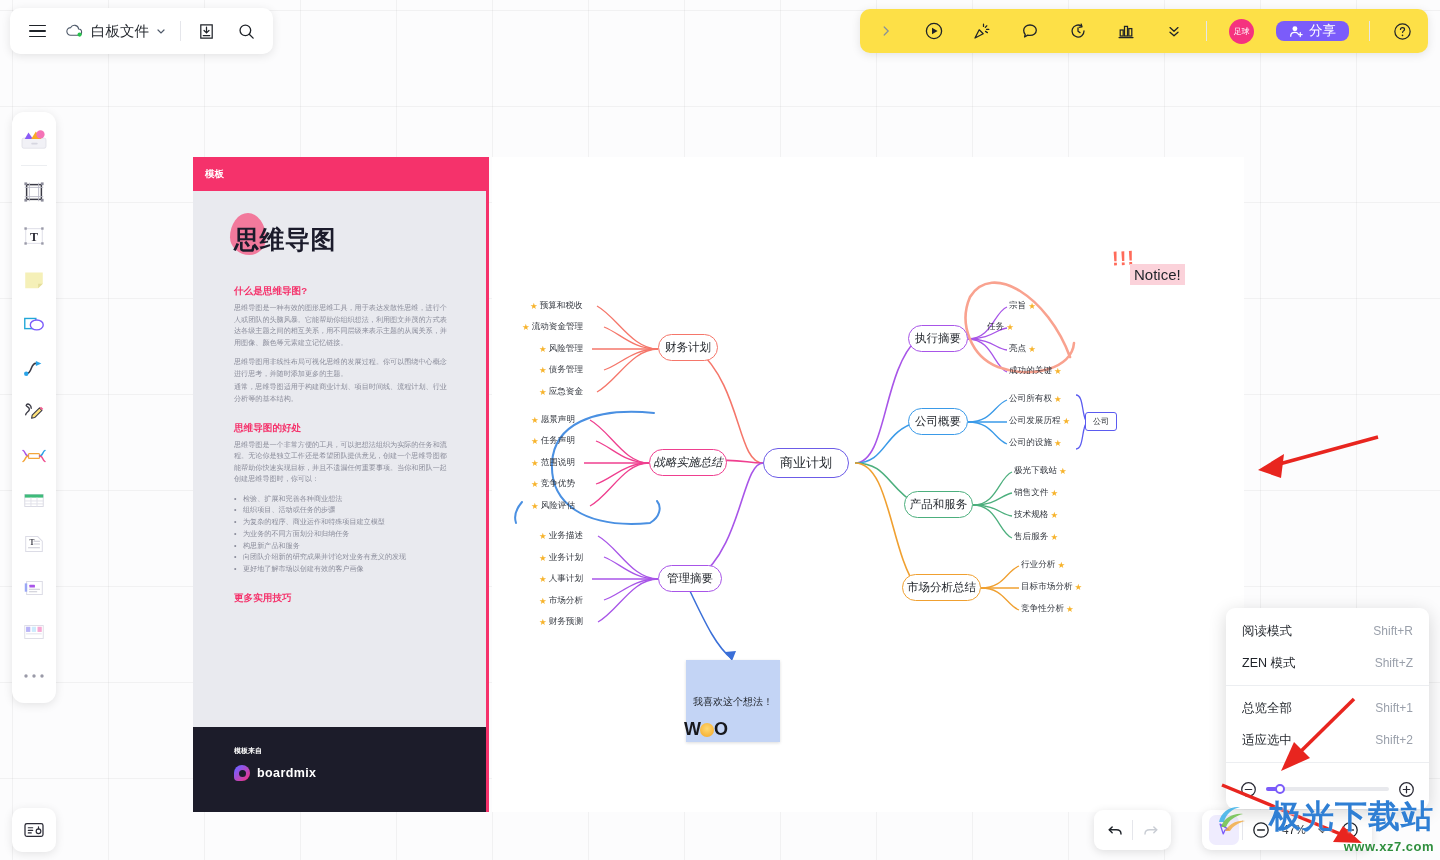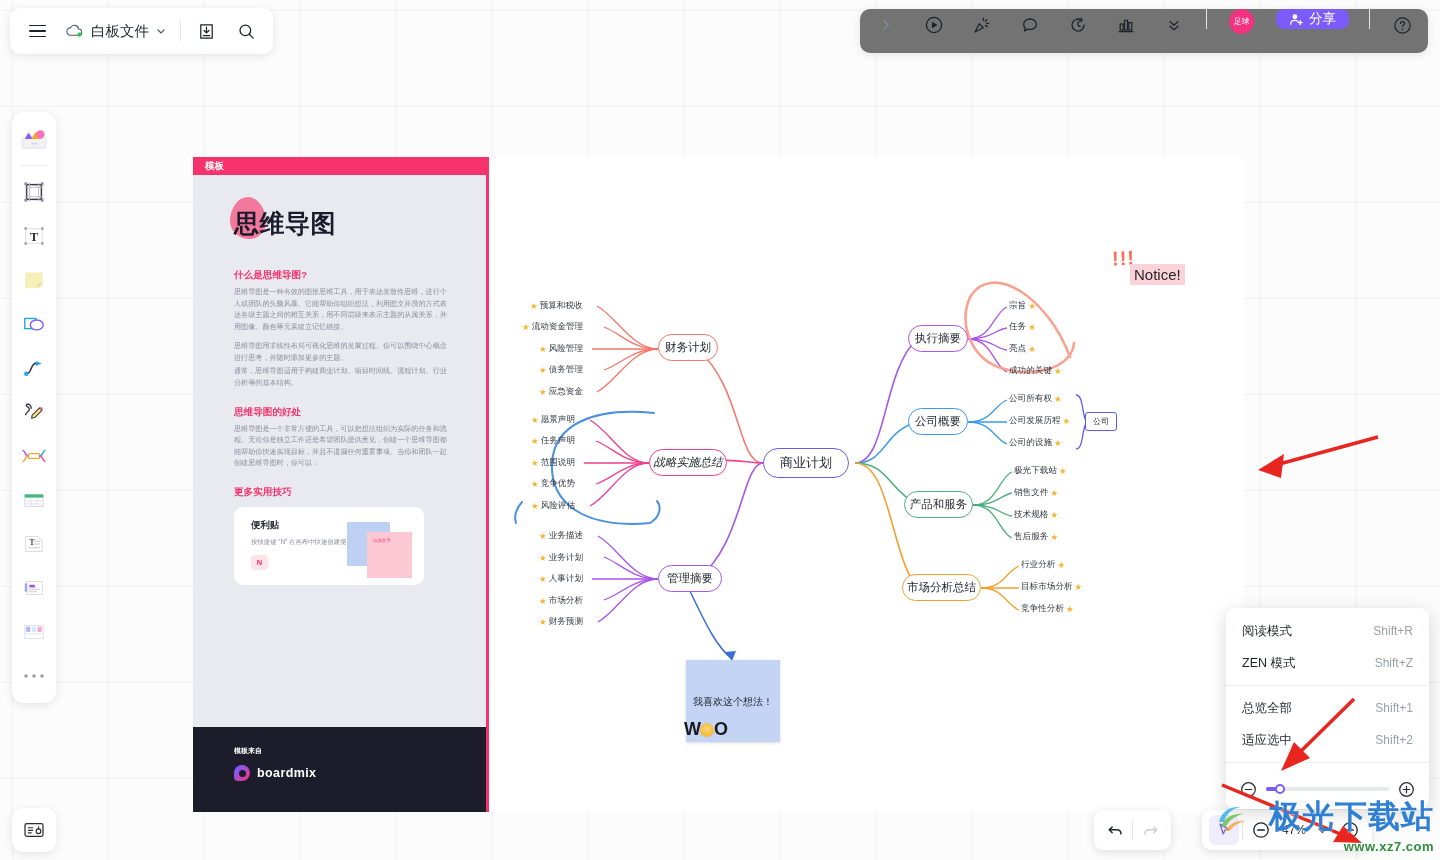--- a/index.html
+++ b/index.html
@@ -34,22 +34,22 @@
   .file-name .txt { font-size: 14.5px; color: #1f2329; }
   .divider-v { width: 1px; height: 20px; background: #e5e6eb; }
 
   .hamburger { width: 17px; height: 13px; position: relative; }
   .hamburger i { position: absolute; left: 0; width: 17px; height: 1.7px; background: #1f2329; border-radius: 2px; }
   .hamburger i:nth-child(1){ top: 0; } .hamburger i:nth-child(2){ top: 5.6px; } .hamburger i:nth-child(3){ top: 11.2px; }
 
   
   .tr-bar {
     position: absolute; right: 12px; top: 9px; height: 44px;
-    display: flex; gap: 16px;
-    background: #737373; border-radius: 10px;
+    display: flex; align-items: center; gap: 16px;
+    background: #fde047; border-radius: 10px;
     box-shadow: 0 2px 10px rgba(0,0,0,.10);
     padding: 0 10px; z-index: 40;
   }
   .tr-bar .ic { width: 32px; height: 32px; display:flex; align-items:center; justify-content:center; border-radius: 6px; cursor:pointer; }
   .avatar-pink {
     width: 25px; height: 25px; border-radius: 50%;
     background: #f5327f; color: #fff; font-size: 8px;
     display:flex; align-items:center; justify-content:center;
     margin: 0 6px; cursor: pointer; letter-spacing: -.3px;
   }
@@ -74,21 +74,21 @@
     background: #fff; border-radius: 10px; box-shadow: 0 2px 10px rgba(0,0,0,.10);
     display:flex; align-items:center; justify-content:center; cursor:pointer; z-index: 35;
   }
 
   
   .doc {
     position: absolute; left: 193px; top: 157px; width: 296px; height: 655px;
     background: #e9eaef; border-right: 3px solid #f5326b;
     overflow: hidden;
   }
-  .doc-head { height: 18px; background: #f5326b; display: flex; align-items: center; padding-left: 12px; text-align: center; }
+  .doc-head { height: 34px; background: #f5326b; display: flex; align-items: center; padding-left: 12px; text-align: center; }
   .doc-head span { color: #fff; font-size: 9.5px; font-weight: bold; }
   .doc-body { padding: 22px 38px 0 41px; position: relative; }
   .doc-title-wrap { position: relative; height: 54px; margin-bottom: 18px; }
   .blob {
     position: absolute; left: -4px; top: 0; width: 36px; height: 42px;
     background: #f2799c; border-radius: 50% 50% 46% 54% / 58% 60% 40% 42%;
   }
   .doc-title { position: relative; font-size: 25px; font-weight: bold; color: #1b1b2b; letter-spacing: .5px; padding-top: 10px; }
   .doc-h { color: #f5326b; font-size: 9.6px; font-weight: bold; margin-bottom: 5px; }
   .doc-p { color: #8b8d9b; font-size: 7.1px; line-height: 1.63; margin-bottom: 8px; }
@@ -207,31 +207,31 @@
       <div class="doc-title">思维导图</div>
     </div>
 
     <div class="doc-h">什么是思维导图?</div>
     <div class="doc-p">思维导图是一种有效的图形思维工具，用于表达发散性思维，进行个人或团队的头脑风暴。它能帮助你组织想法，利用图文并茂的方式表达各级主题之间的相互关系，用不同层级来表示主题的从属关系，并用图像、颜色等元素建立记忆链接。</div>
     <div class="doc-p">思维导图用非线性布局可视化思维的发展过程。你可以围绕中心概念进行思考，并随时添加更多的主题。</div>
     <div class="doc-p" style="margin-top:-6px">通常，思维导图适用于构建商业计划、项目时间线、流程计划、行业分析等的基本结构。</div>
 
     <div class="doc-h sec-gap">思维导图的好处</div>
     <div class="doc-p">思维导图是一个非常方便的工具，可以把想法组织为实际的任务和流程。无论你是独立工作还是希望团队提供意见，创建一个思维导图都能帮助你快速实现目标，并且不遗漏任何重要事项。当你和团队一起创建思维导图时，你可以：</div>
+    <ul class="doc-ul">
+      <li>检验、扩展和完善各种商业想法</li>
+      <li>组织项目、活动或任务的步骤</li>
+      <li>为复杂的程序、商业运作和特殊项目建立模型</li>
+      <li>为业务的不同方面划分和归纳任务</li>
+      <li>构思新产品和服务</li>
+      <li>向团队介绍新的研究成果并讨论对业务有意义的发现</li>
+      <li>更好地了解市场以创建有效的客户画像</li>
+    </ul>
 
     <div class="doc-h sec-gap">更多实用技巧</div>
-    <div class="tip-card">
-      <div class="tip-title">便利贴</div>
-      <div class="tip-p">按快捷键 “N” 在画布中快速创建便利贴</div>
-      <div class="key-n">N</div>
-      <div class="note-blue"></div>
-      <div class="note-pink">
-        <span>添加文字</span>
-      </div>
-    </div>
   </div>
 
   <div class="doc-foot">
     <div class="from">模板来自</div>
     <div class="brandrow">
       <div class="brandmark"></div>
       <div class="brandname">boardmix</div>
     </div>
   </div>
 </div>
@@ -383,21 +383,21 @@
     </div>
   <div class="leaf" style="left:47px; top:459px;">
       <span class="star">★</span>
       <span>财务预测</span>
     </div>
 
   <div class="leaf" style="left:517px; top:143px;">
       <span>宗旨</span>
       <span class="star">★</span>
     </div>
-  <div class="leaf" style="left:517px; top:164px;">
+  <div class="leaf" style="left:495px; top:164px;">
       <span>任务</span>
       <span class="star">★</span>
     </div>
   <div class="leaf" style="left:517px; top:186px;">
       <span>亮点</span>
       <span class="star">★</span>
     </div>
   <div class="leaf" style="left:517px; top:208px;">
       <span>成功的关键</span>
       <span class="star">★</span>

